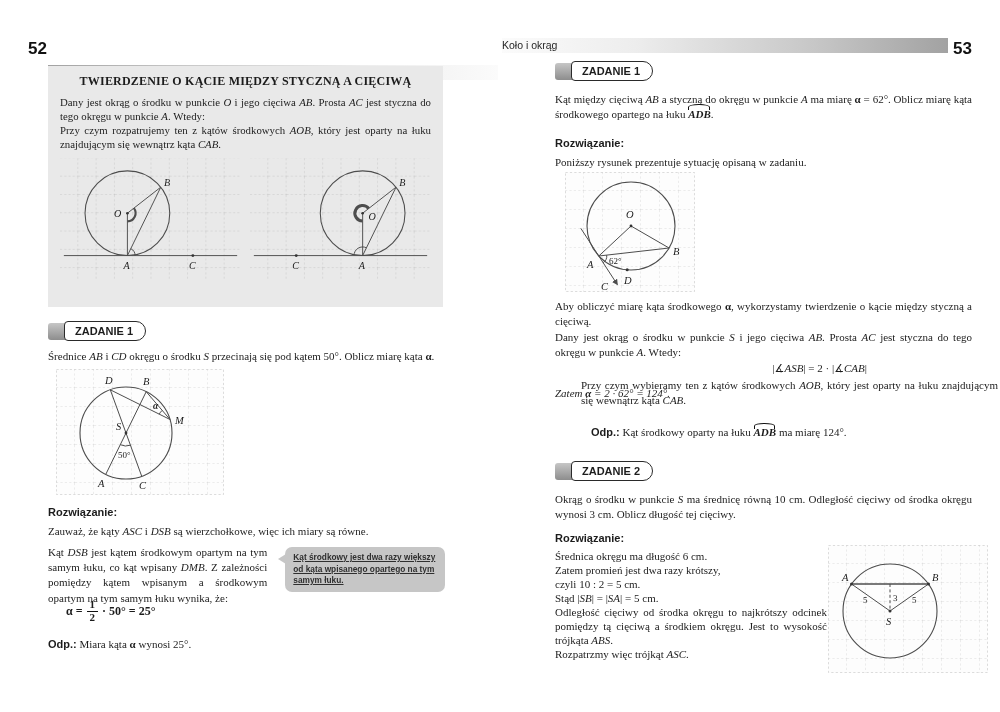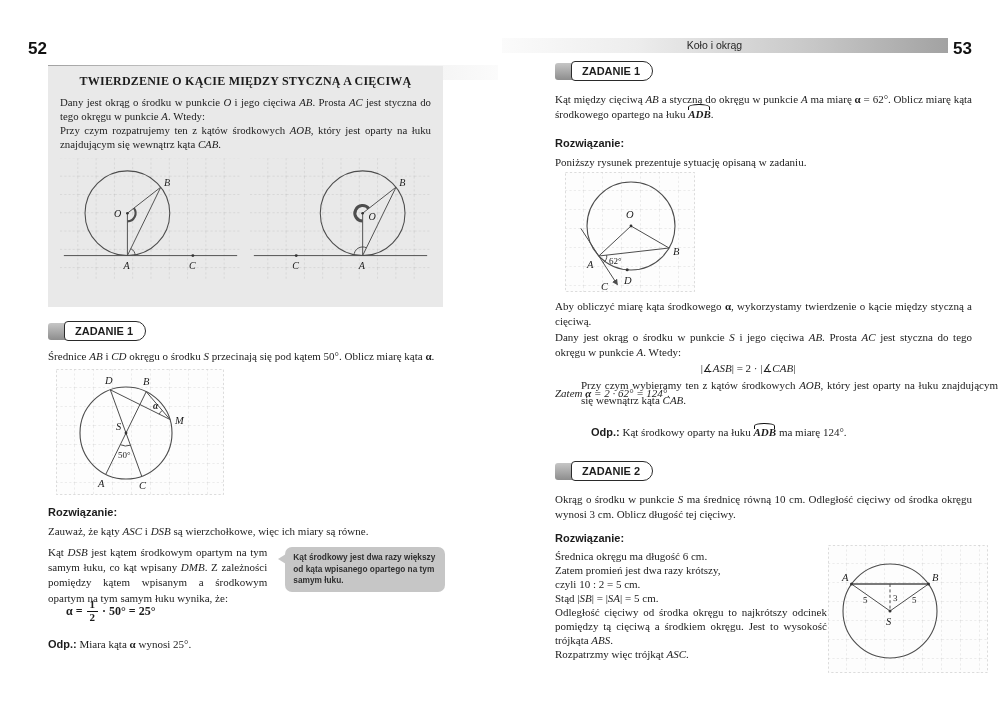--- a/index.html
+++ b/index.html
@@ -7,21 +7,21 @@
           font-family:"Liberation Serif",serif;color:#1c1c1c;}
   .abs{position:absolute;}
 
   
   .pagenum{position:absolute;top:39px;font-family:"Liberation Sans",sans-serif;
            font-weight:bold;font-size:17px;color:#111;}
   .bar{position:absolute;top:38px;height:15px;line-height:15px;box-sizing:border-box;
        font-family:"Liberation Sans",sans-serif;font-size:10.5px;color:#262626;}
   .bar-left{left:48px;width:450px;padding-left:8px;
        background:linear-gradient(to right,#a2a2a2,#c7c7c7 30%,#ededed 70%,#fbfbfb);margin-top:27px;}
-  .bar-right{left:502px;width:446px;padding-right:21px;text-align:center;
+  .bar-right{left:502px;width:446px;padding-right:21px;text-align:left;
        background:linear-gradient(to right,#fbfbfb,#ededed 30%,#c7c7c7 70%,#a2a2a2);}
 
   
   .theorem{position:absolute;left:48px;top:66px;width:395px;height:241px;background:#e9e9e9;
            box-sizing:border-box;padding:8px 12px 6px 12px;font-size:10.8px;line-height:15.5px;}
   .theorem-title{text-align:center;font-weight:bold;font-size:12px;letter-spacing:.2px;margin-bottom:5px;}
   .theorem-formula{text-align:center;margin:0;}
   .panels{display:flex;gap:9px;margin-top:5px;}
 
   
@@ -41,21 +41,21 @@
   .run-i{font-style:italic;}
   .run-b{font-weight:bold;}
   .run-arc{position:relative;display:inline-block;}
   .run-arc::before{content:"";position:absolute;left:0;right:1px;top:-3px;height:5px;
                    border:1px solid #111;border-bottom:none;border-radius:50% 50% 0 0;}
 
   
   .row{position:absolute;display:flex;align-items:flex-start;}
   .callout{position:relative;background:#c6c6c6;border-radius:7px;padding:5px 8px;width:172px;
            box-sizing:border-box;font-family:"Liberation Sans",sans-serif;font-size:8.3px;
-           font-weight:bold;line-height:11.5px;color:#2f2f2f;text-align:left;}
+           font-weight:bold;line-height:11.5px;color:#2f2f2f;text-align:left;text-decoration:underline;}
   .callout::before{content:"";position:absolute;left:-7px;top:7px;width:0;height:0;
            border-top:5px solid transparent;border-bottom:5px solid transparent;
            border-right:8px solid #c6c6c6;}
 
   
   .formula{position:absolute;display:flex;align-items:center;gap:4px;font-weight:bold;font-size:12px;}
   .frac{display:inline-flex;flex-direction:column;align-items:center;line-height:1.05;font-size:11px;}
   .frac .num{border-bottom:1.2px solid #111;padding:0 3px;}
 
   
@@ -222,21 +222,21 @@
     <text class="lbl" x="61" y="46">O</text>
     <text class="num-lbl" x="44" y="92">62°</text>
     <text class="lbl" x="22" y="96">A</text>
     <text class="lbl" x="108" y="83">B</text>
     <text class="lbl" x="36" y="118">C</text>
     <text class="lbl" x="59" y="112">D</text>
   </svg>
 
   <div class="p" style="left:555px;top:299px;width:417px;"><span>Aby obliczyć miarę kąta środkowego </span><span class="run-b">α</span><span>, wykorzystamy twierdzenie o kącie między styczną a cięciwą.</span></div>
   <div class="p" style="left:555px;top:330px;width:417px;"><span>Dany jest okrąg o środku w punkcie </span><span class="run-i">S</span><span> i jego cięciwa </span><span class="run-i">AB</span><span>. Prosta </span><span class="run-i">AC</span><span> jest styczna do tego okręgu w punkcie </span><span class="run-i">A</span><span>. Wtedy:</span></div>
-  <div class="p" style="left:598px;top:361px;width:300px;text-align:center;"><span>|∡</span><span class="run-i">ASB</span><span>| = 2 · |∡</span><span class="run-i">CAB</span><span>|</span></div>
+  <div class="p" style="left:567px;top:361px;width:300px;text-align:right;"><span>|∡</span><span class="run-i">ASB</span><span>| = 2 · |∡</span><span class="run-i">CAB</span><span>|</span></div>
   <div class="p" style="left:581px;top:378px;width:417px;"><span>Przy czym wybieramy ten z kątów środkowych </span><span class="run-i">AOB</span><span>, który jest oparty na łuku znajdującym się wewnątrz kąta </span><span class="run-i">CAB</span><span>.</span></div>
   <div class="p" style="left:555px;top:386px;width:417px;text-align:left;font-style:italic;"><span>Zatem </span><span class="run-b">α</span><span> = 2 · 62° = 124°.</span></div>
 
   <div class="odp-line" style="left:555px;top:426px;margin-left:36px;">
     <span class="odp-label">Odp.:</span><span><span> Kąt środkowy oparty na łuku </span><span class="run-b run-i run-arc">ADB</span><span> ma miarę 124°.</span></span>
   </div>
 
   <div class="badge" style="left:555px;top:461px;">
     <span class="badge-tab"></span>
     <span class="badge-label">ZADANIE 2</span>

